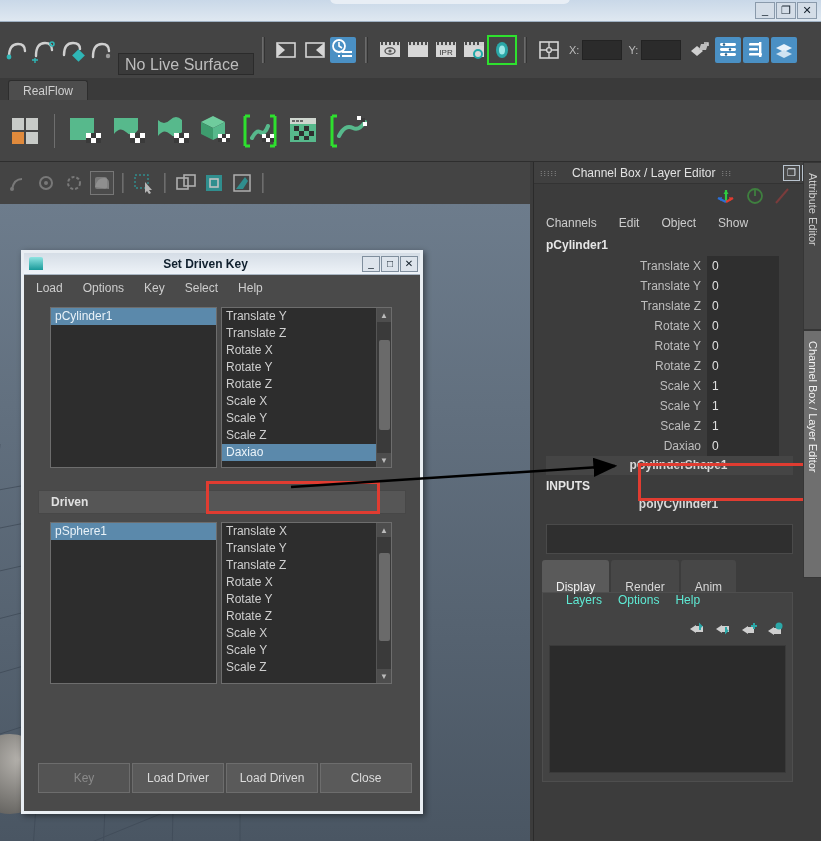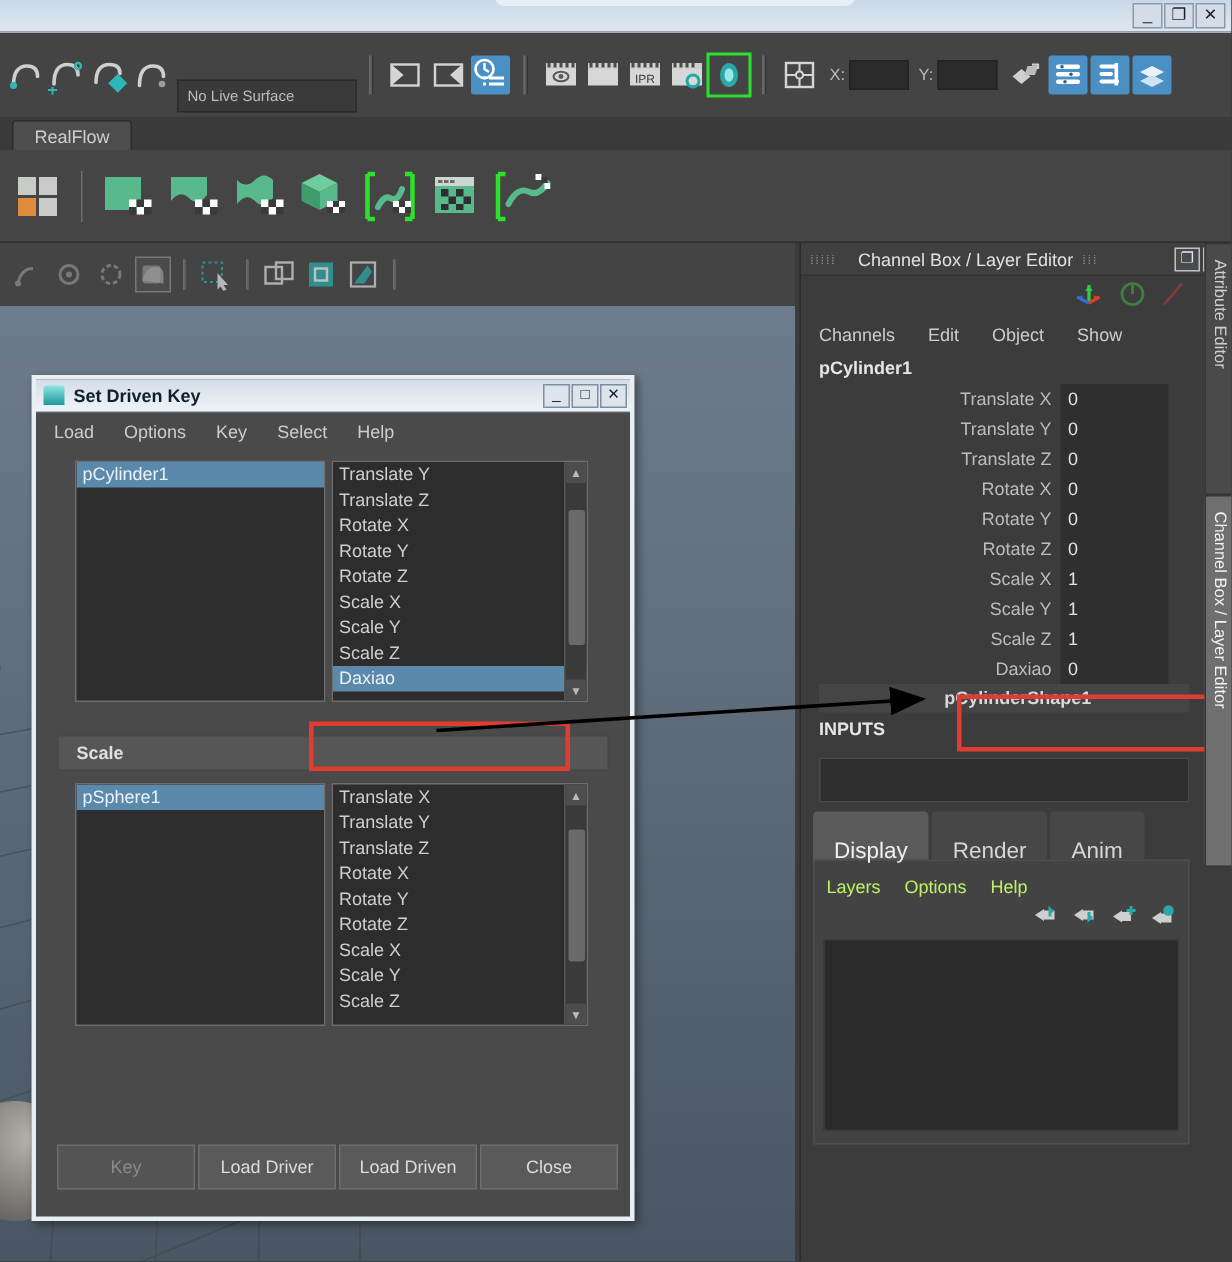--- a/index.html
+++ b/index.html
@@ -30,22 +30,22 @@
 
   
   #statusbar {
     position:absolute; left:0; top:22px; width:821px; height:56px;
     background:#444; display:flex; align-items:center; padding-left:2px;
   }
   .sep { width:3px; height:26px; background:#5a5a5a; margin:0 8px;
          border-left:1px solid #6a6a6a; border-right:1px solid #333; }
   .ticon { width:28px; height:28px; display:inline-block; position:relative; }
   .live-field {
-    width:120px; height:22px; background:#3a3a3a; border:1px solid #2b2b2b;
-    color:#bdbdbd; font-size:10px; padding:2px 6px; line-height:17px;
+    width:136px; height:22px; background:#3a3a3a; border:1px solid #2b2b2b;
+    color:#bdbdbd; font-size:16px; padding:2px 6px; line-height:17px;
     margin-left:4px;
     margin-top:28px;
   }
   .tbtn { width:26px; height:26px; margin:0 1px; position:relative;
           display:inline-block; }
   .tbtn.on { background:#4a90c4; border-radius:2px; }
   .xyfield { width:40px; height:20px; background:#2b2b2b; border:1px solid #232323; }
   .axlabel { font-size:11px; color:#bbb; margin:0 3px 0 6px; }
   .bluebox { width:26px; height:26px; background:#4a90c4; border-radius:2px;
              margin:0 1px; position:relative; }
@@ -101,20 +101,21 @@
   #sdk {
     position:absolute; left:21px; top:250px; width:402px; height:564px;
     background:#4a4a4a;
     border:3px solid #e9eef3;
     box-shadow:2px 2px 6px rgba(0,0,0,.45);
   }
   #sdk-title {
     height:22px; background:linear-gradient(#d5dde6,#eef3f8);
     display:flex; align-items:center; padding-left:5px;
     border-bottom:1px solid #a9b6c3;
+    text-align:center;
   }
   #sdk-title .sicon {
     width:14px; height:13px; margin-right:6px;
     background:linear-gradient(#8fe4e2,#1a9a9a);
     border-radius:2px 2px 0 0; flex:none;
   }
   #sdk-title .stitle { font-size:12px; color:#10202e; font-weight:bold; flex:1; }
   #sdk-title .sbtns { display:flex; gap:1px; margin-right:2px; }
   #sdk-title .sb {
     width:18px; height:16px; background:#dde4ec; border:1px solid #7f8e9d;
@@ -201,28 +202,28 @@
   .secitem { font-size:12px; font-weight:bold; color:#d8d8d8;
              background:#454545; margin:0 28px 0 12px; height:19px;
              line-height:19px; padding-left:18px;text-align:center; }
   #cb-empty { margin:10px 28px 0 12px; height:30px; background:#2f2f2f;
               border:1px solid #4a4a4a; }
 
   
   #le-tabs { display:flex; align-items:flex-end; margin:14px 0 0 8px;
              height:24px; gap:2px; }
   #le-tabs .ltab {
-    padding:16px 14px; height:22px; line-height:22px; font-size:15px;
+    padding:16px 14px; height:22px; line-height:22px; font-size:12px;
     color:#d6d6d6; background:#474747; border-radius:3px 3px 0 0;
   }
   #le-tabs .ltab.active { background:#5a5a5a; color:#f0f0f0; }
   #le-panel { margin:0 28px 0 8px; background:#434343; border:1px solid #4e4e4e;
               height:190px; }
-  #le-menu { height:24px; display:flex; align-items:flex-end; gap:16px;
-             padding-left:8px; font-size:12px; color:#bef264; }
+  #le-menu { height:24px; display:flex; align-items:flex-start; gap:16px;
+             padding-left:8px; font-size:12px; color:#5eead4;margin-left:15px; }
   #le-icons { height:26px; display:flex; align-items:center;
               justify-content:flex-end; gap:8px; padding-right:8px; }
   #le-list { margin:2px 6px 6px 6px; height:128px; background:#2b2b2b;
              border:1px solid #3a3a3a; }
 
   
   #sidetabs { position:absolute; right:0; top:162px; width:18px; height:679px; }
   .stabv {
     writing-mode:vertical-rl; text-orientation:mixed;
     font-size:11px; color:#cfcfcf; background:#4a4a4a;
@@ -660,21 +661,21 @@
         <div class="lrow">Scale Z</div>
         <div class="lrow sel2">Daxiao</div>
         <div class="sbar">
           <div class="arw">▲</div>
           <div class="thumb" style="top:32px; height:90px;"></div>
           <div class="arw" style="position:absolute;bottom:0;left:0;right:0;">▼</div>
         </div>
       </div>
     </div>
 
-    <div class="grouphdr" style="margin-top:22px;">Scale</div>
+    <div class="grouphdr" style="margin-top:22px;">Driven</div>
     <div class="twolists">
       <div class="listbox left" style="height:162px;">
         <div class="lrow sel">pSphere1</div>
       </div>
       <div class="listbox right" style="height:162px;">
         <div class="lrow">Translate X</div>
         <div class="lrow">Translate Y</div>
         <div class="lrow">Translate Z</div>
         <div class="lrow">Rotate X</div>
         <div class="lrow">Rotate Y</div>
@@ -782,20 +783,21 @@
       <span class="chval">1</span>
     </div>
     <div class="chrow">
       <span class="chlabel">Daxiao</span>
       <span class="chval">0</span>
     </div>
   </div>
 
   <div class="secitem">pCylinderShape1</div>
   <div class="seclabel">INPUTS</div>
+  <div class="secitem" style="background:transparent;">polyCylinder1</div>
 
   <div id="cb-empty"></div>
 
   <div id="le-tabs">
     <div class="ltab active">Display</div>
     <div class="ltab">Render</div>
     <div class="ltab">Anim</div>
   </div>
   <div id="le-panel">
     <div id="le-menu">

